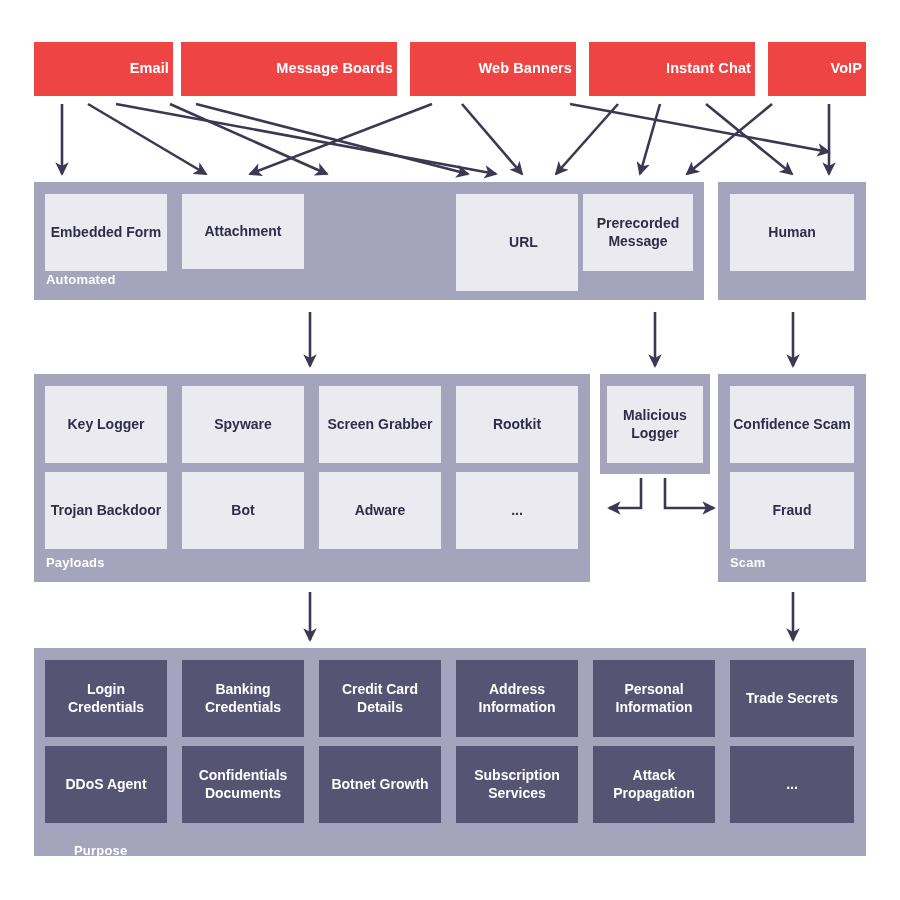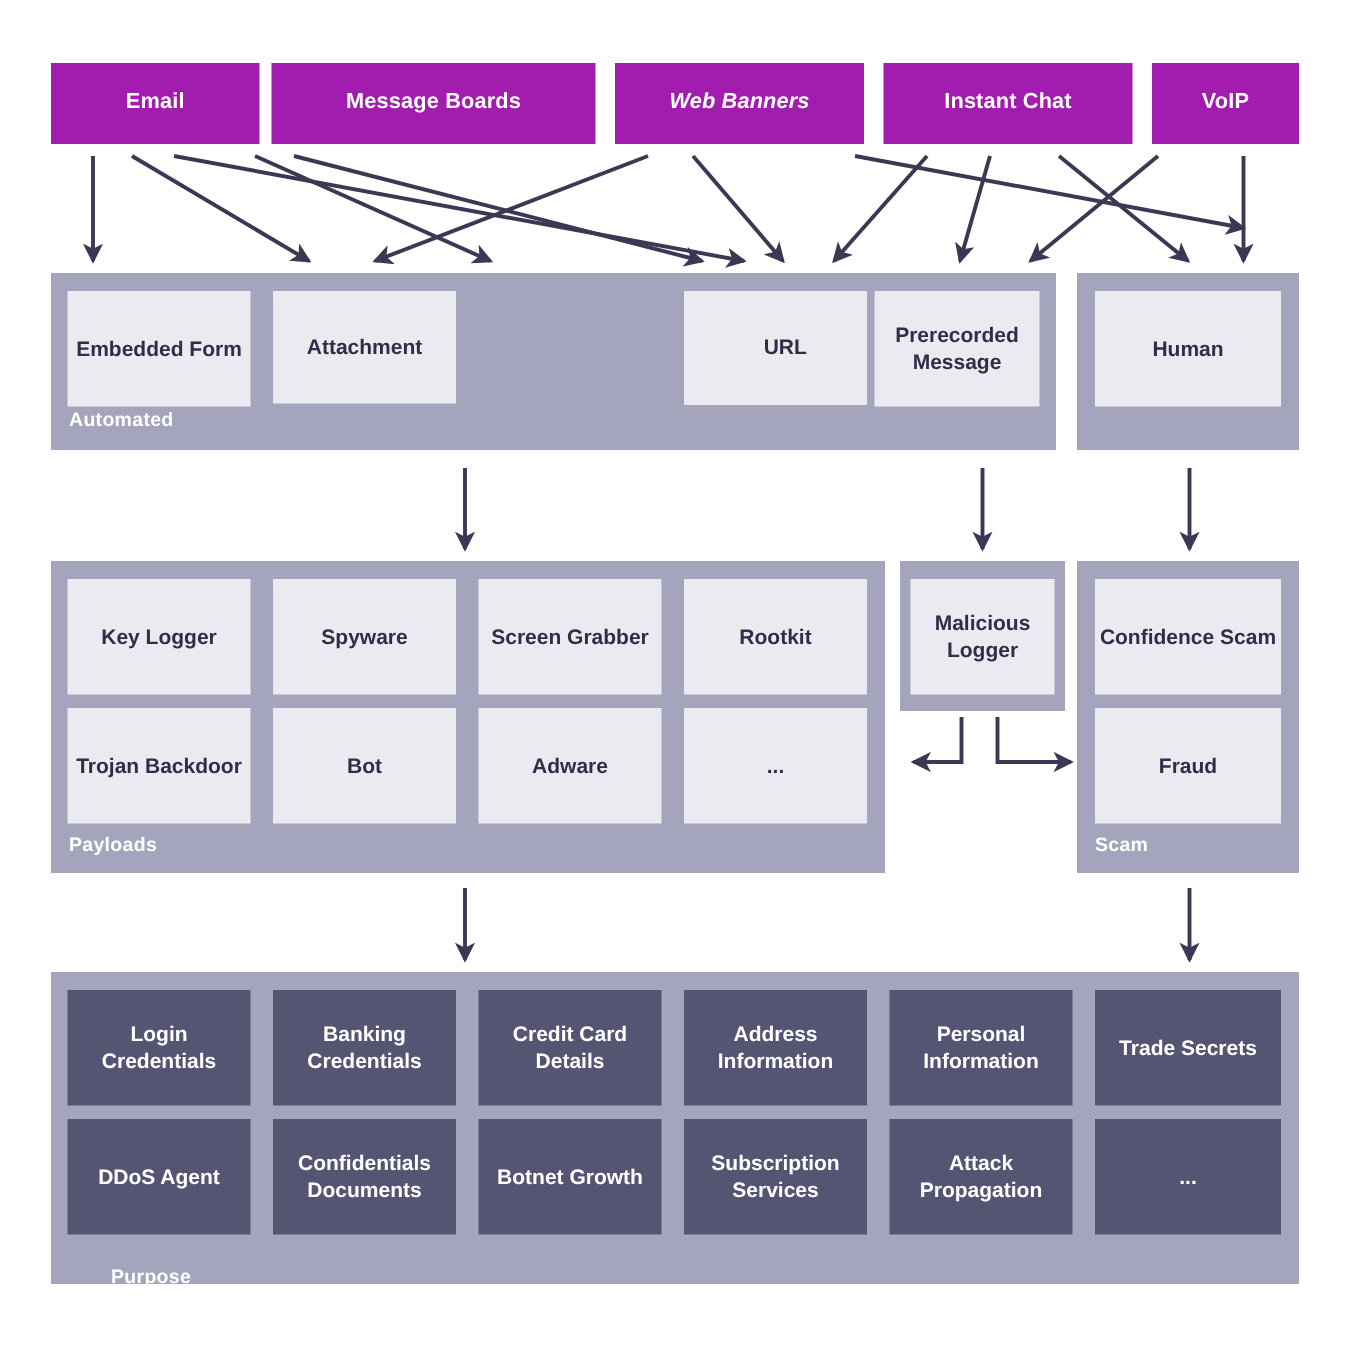--- a/index.html
+++ b/index.html
@@ -11,28 +11,28 @@
     position:relative;
     overflow:hidden;
   }
   #diagram{position:absolute;left:0;top:0;width:900px;height:900px;}
 
   
   .node{position:absolute;box-sizing:border-box;}
 
   
   .srcbox{
-    background:#a21caf;
+    background:#ef4444;
     color:#ffffff;
-    display:flex;align-items:center;justify-content:center;
+    display:flex;align-items:center;justify-content:flex-end;
     text-align:center;
     font-size:14.5px;font-weight:bold;
     letter-spacing:.1px;
     line-height:1.2;
-    padding:2px 18px;
+    padding:2px 4px;
   }
 
   
   .group{
     background:#a5a4bd;
     box-sizing:border-box;
   }
   .group-label{
     position:absolute;
     color:#ffffff;
@@ -67,40 +67,40 @@
 <body>
 
 <div id="diagram">
 
   <div class="node srcbox" style="left:34px;top:42px;width:139px;height:54px;">
     <span>Email</span>
   </div>
   <div class="node srcbox" style="left:181px;top:42px;width:216px;height:54px;">
     <span>Message Boards</span>
   </div>
-  <div class="node srcbox" style="left:410px;top:42px;width:166px;height:54px;font-style:italic;">
+  <div class="node srcbox" style="left:410px;top:42px;width:166px;height:54px;">
     <span>Web Banners</span>
   </div>
   <div class="node srcbox" style="left:589px;top:42px;width:166px;height:54px;">
     <span>Instant Chat</span>
   </div>
   <div class="node srcbox" style="left:768px;top:42px;width:98px;height:54px;">
     <span>VoIP</span>
   </div>
 
   <div class="node group" style="left:34px;top:182px;width:670px;height:118px;">
     <div class="group-label" style="left:12px;top:90px;">Automated</div>
   </div>
   <div class="cell" style="left:45px;top:194px;width:122px;height:77px;">
     <span>Embedded Form</span>
   </div>
   <div class="cell" style="left:182px;top:194px;width:122px;height:75px;">
     <span>Attachment</span>
   </div>
-  <div class="cell" style="left:456px;top:194px;width:122px;height:76px;padding-left:16px;">
+  <div class="cell" style="left:456px;top:194px;width:122px;height:97px;padding-left:16px;">
     <span>URL</span>
   </div>
   <div class="cell" style="left:583px;top:194px;width:110px;height:77px;">
     <span>Prerecorded Message</span>
   </div>
 
   <div class="node group" style="left:718px;top:182px;width:148px;height:118px;">
     <div class="group-label" style="left:12px;top:90px;margin-top:42px;">Interactive</div>
   </div>
   <div class="cell" style="left:730px;top:194px;width:124px;height:77px;">

